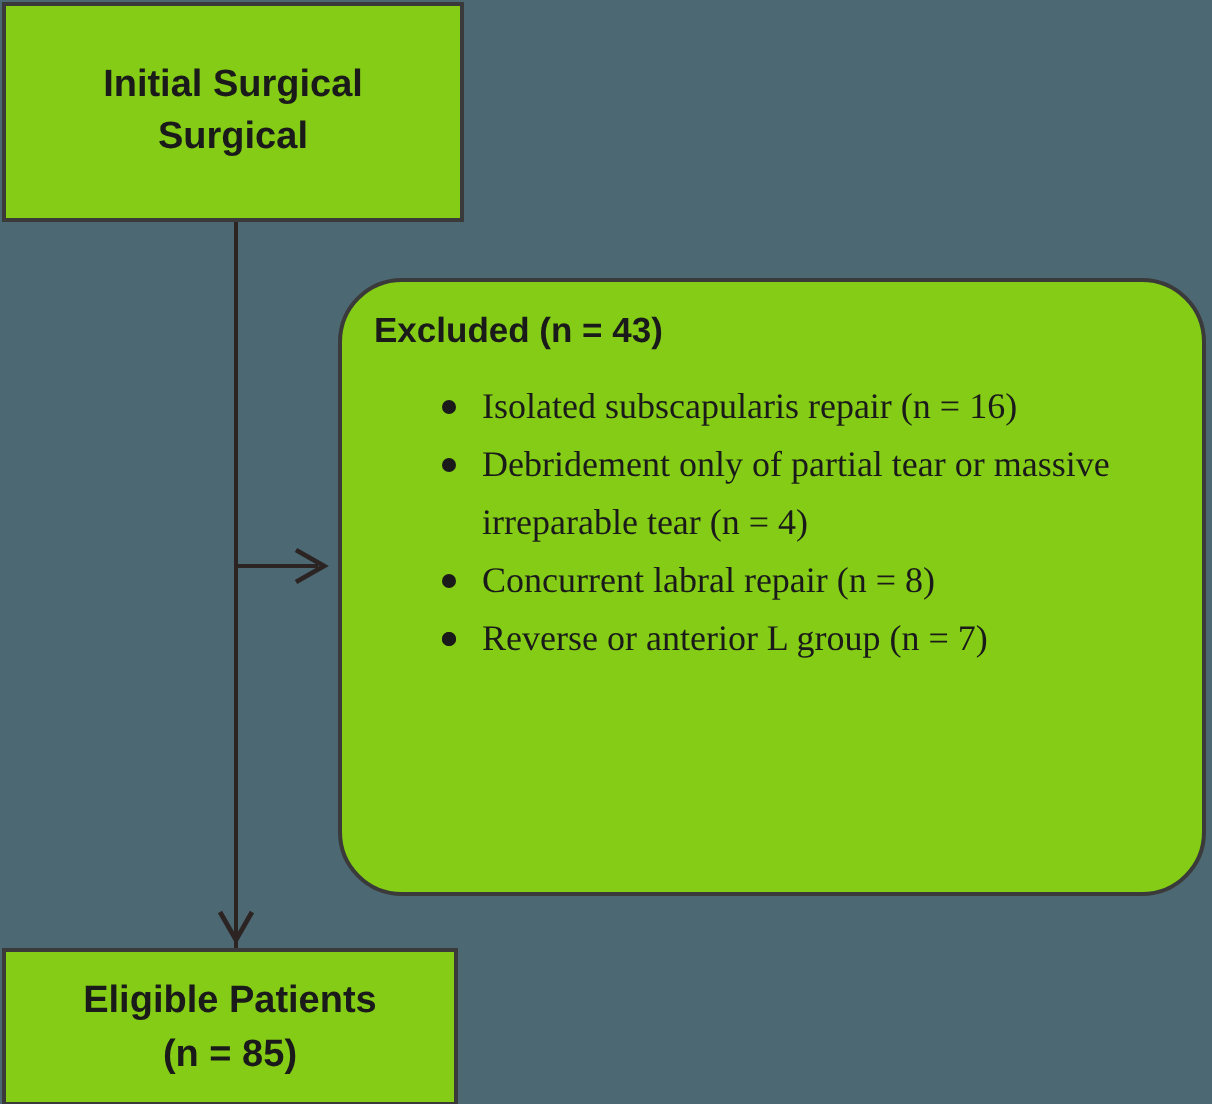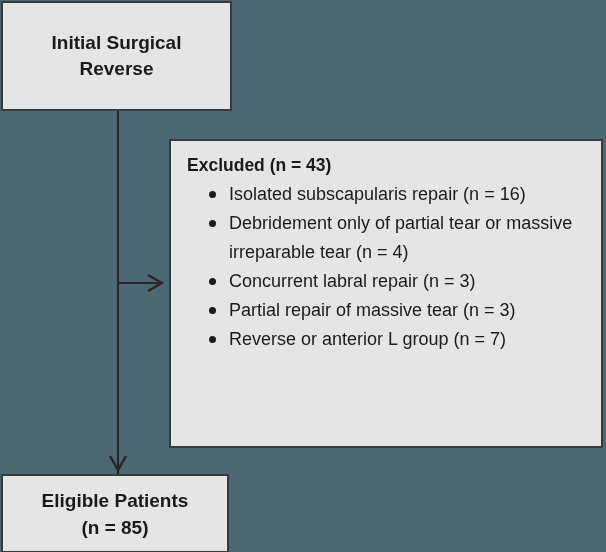--- a/index.html
+++ b/index.html
@@ -15,21 +15,21 @@
   }
   #flowchart {
     position: relative;
     width: 606px;
     height: 552px;
   }
 
   
   .node-box {
     position: absolute;
-    background: #e5e5e5;
+    background: #84cc16;
     border: 2px solid #3a3a3a;
     box-sizing: border-box;
     color: #1a1a1a;
   }
 
   
   #box-initial {
     left: 1px;
     top: 1px;
     width: 231px;
@@ -65,32 +65,34 @@
     white-space: nowrap;
   }
 
   
   #box-excluded {
     left: 169px;
     top: 139px;
     width: 434px;
     height: 309px;
     padding: 12px 10px 10px 16px;
+    border-radius: 32px;
   }
   #excluded-title {
     font-size: 17.5px;
     font-weight: bold;
     line-height: 24px;
     margin: 0 0 3px 0;
     white-space: nowrap;
   }
   #excluded-list {
     list-style: none;
-    margin: 0;
+    margin: 12px;
     padding: 0 0 0 22px;
+    font-family: Liberation Serif, serif;
   }
   #excluded-list li {
     position: relative;
     font-size: 18px;
     line-height: 29px;
     padding-left: 20px;
     color: #1a1a1a;
   }
   #excluded-list li .bullet-dot {
     position: absolute;
@@ -143,21 +145,21 @@
     stroke-linejoin: miter;
   }
 </style>
 </head>
 <body>
 
 <div id="flowchart">
 
   <div class="node-box" id="box-initial">
     <div class="node-line">Initial Surgical</div>
-    <div class="node-line">Reverse</div>
+    <div class="node-line">Surgical</div>
   </div>
 
   <div class="connector-line" id="vline-main"></div>
 
   <div class="connector-line" id="hline-excluded"></div>
 
   <svg class="arrowhead" id="arrow-right" viewBox="0 0 22 22">
     <polyline points="4,3 18,11 4,19"></polyline>
   </svg>
 
@@ -171,25 +173,24 @@
       <li>
         <span class="bullet-dot"></span>
         <span>Isolated subscapularis repair (n = 16)</span>
       </li>
       <li>
         <span class="bullet-dot"></span>
         <span>Debridement only of partial tear or massive irreparable tear (n = 4)</span>
       </li>
       <li>
         <span class="bullet-dot"></span>
-        <span>Concurrent labral repair (n = 3)</span>
-      </li>
-      <li>
-        <span class="bullet-dot"></span>
-        <span>Partial repair of massive tear (n = 3)</span>
+        <span>Concurrent labral repair (n = 8)</span>
+      </li>
+      <li>
+        <span class="bullet-dot"></span>
       </li>
       <li>
         <span class="bullet-dot"></span>
         <span>Reverse or anterior L group (n = 7)</span>
       </li>
     </ul>
   </div>
 
   <div class="node-box" id="box-eligible">
     <div class="node-line">Eligible Patients</div>

